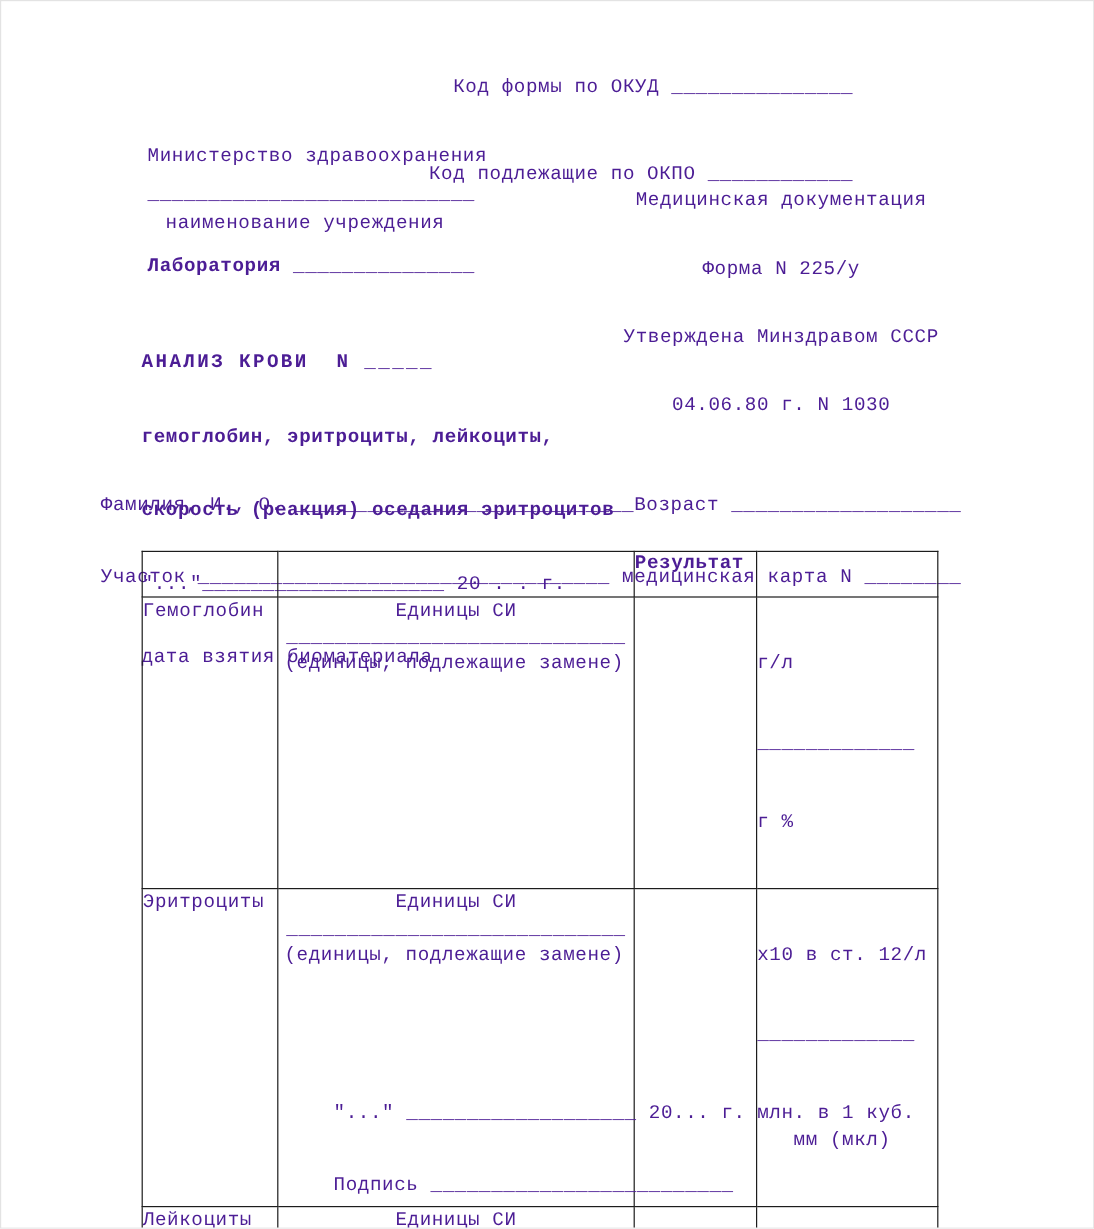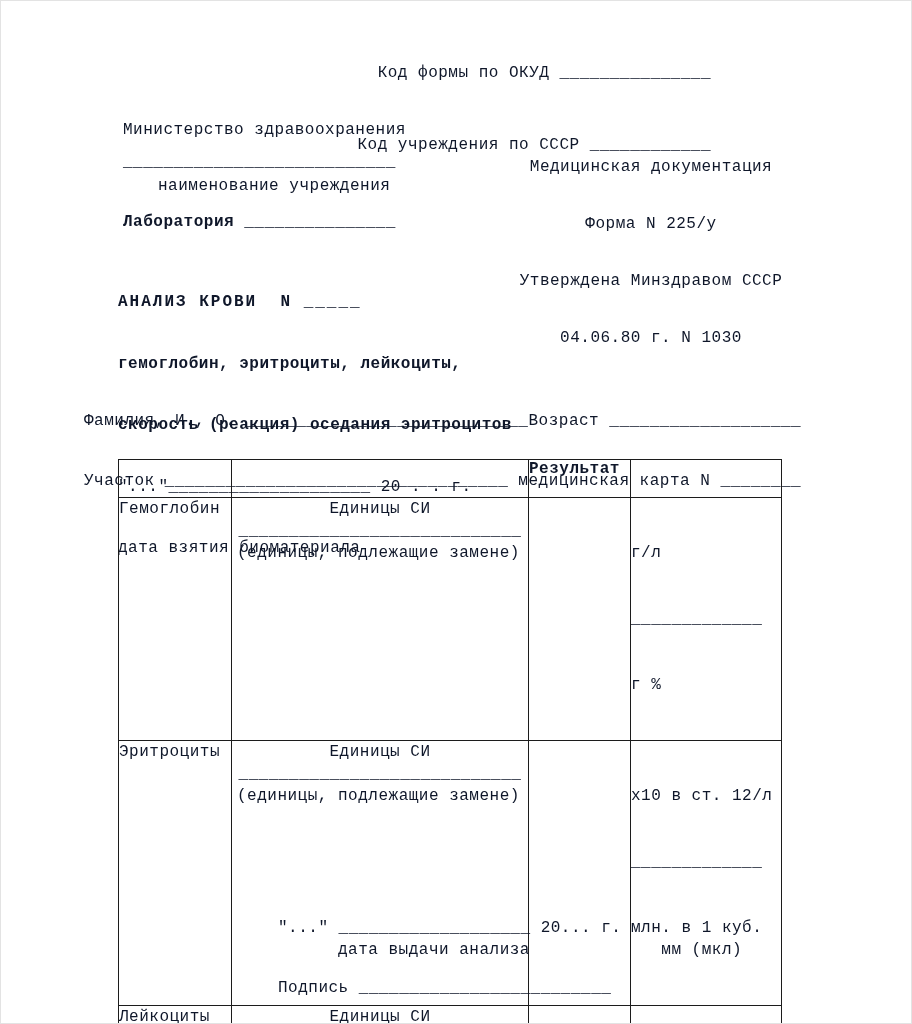--- a/index.html
+++ b/index.html
@@ -3,33 +3,33 @@
 <meta charset="utf-8">
 <style>
   html, body { margin: 0; padding: 0; background: #ffffff; }
   .page {
     position: relative;
     width: 912px;
     height: 1024px;
     background: #ffffff;
     font-family: "Liberation Mono", "DejaVu Sans Mono", monospace;
     font-size: 16px;
-    color: #0f172a;
+    color: #4c1d95;
     letter-spacing: 0.5px;
     overflow: hidden;
     box-sizing: border-box;
     border: 1px solid #e3e3e3;
   }
   .abs { position: absolute; white-space: pre; line-height: 20px; }
   .bold { font-weight: bold; }
 
   .codes-block { top: 12px; right: 200px; line-height: 24px; text-align: right; }
   .ministry-line { left: 122px; top: 119px; }
   .name-line { left: 122px; top: 151px; }
-  .name-caption { left: 137px; top: 175px; margin-left: 20px; }
+  .name-caption { left: 137px; top: 175px; }
   .laboratory-line { left: 122px; top: 211px; font-weight: bold; }
   .docinfo-block { left: 500px; top: 119px; width: 300px; text-align: center; line-height: 19px; }
   .title-block { left: 117px; top: 250px; width: 626px; line-height: 20.5px; }
   .title-main { letter-spacing: 2px; }
   .patient-block { left: 83px; top: 370px; line-height: 20px; }
 
   table.results {
     position: absolute;
     left: 117px; top: 458px;
     border-collapse: collapse;
@@ -58,21 +58,21 @@
   .footer-date-caption { left: 337px; top: 939px; }
   .signature { left: 277px; top: 977px; }
 </style>
 </head>
 <body>
 
 <div class="page">
 
   <div class="abs codes-block">
     <div>Код формы по ОКУД _______________</div>
-    <div>Код учреждения по СССР ____________</div>
+    <div>Код подлежащие по ОКПО ____________</div>
   </div>
 
   <div class="abs name-line">___________________________</div>
   <div class="abs ministry-line">Министерство здравоохранения</div>
   <div class="abs name-caption">наименование учреждения</div>
   <div class="abs laboratory-line">Лаборатория _______________</div>
 
   <div class="abs docinfo-block">
     <div>Медицинская документация</div>
     <div>Форма N 225/у</div>
@@ -150,16 +150,15 @@
         
         
         
       </td>
     </tr>
 
   </tbody>
     </table>
 
   <div class="abs footer-date">"..." ___________________ 20... г.</div>
-  <div class="abs footer-date-caption">дата выдачи анализа</div>
   <div class="abs signature">Подпись _________________________</div>
 
 </div>
 
 </body></html>

